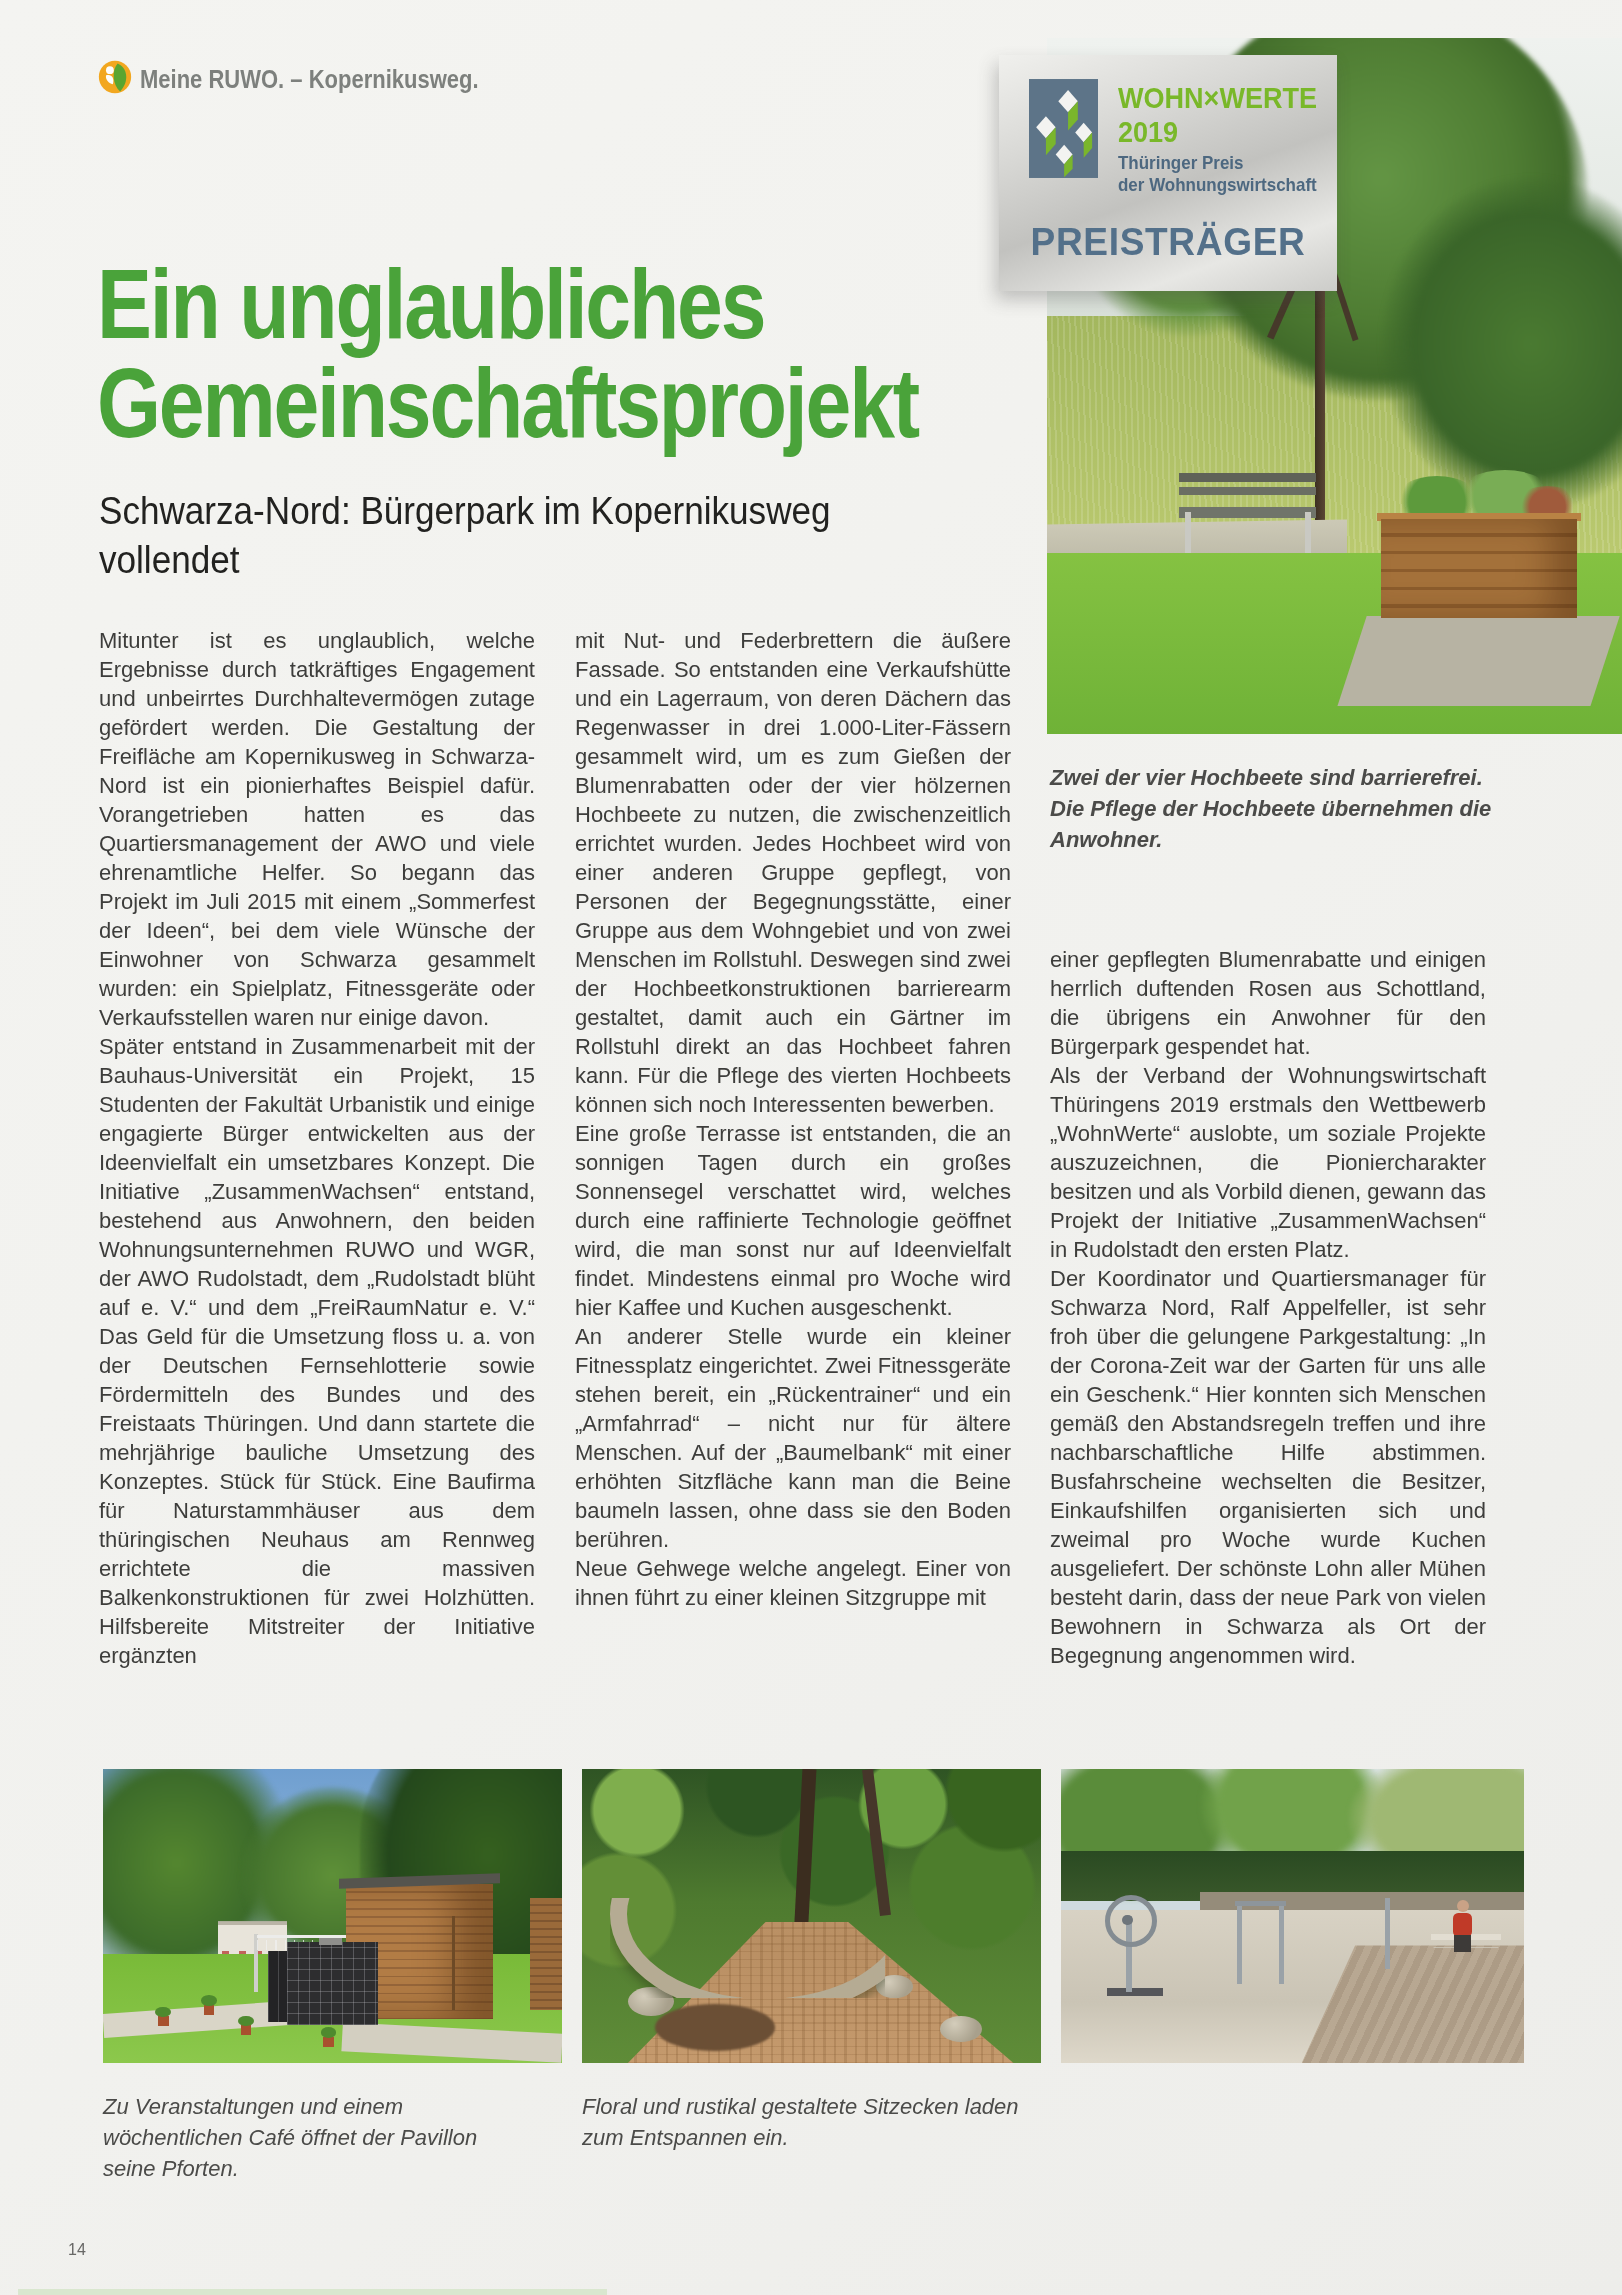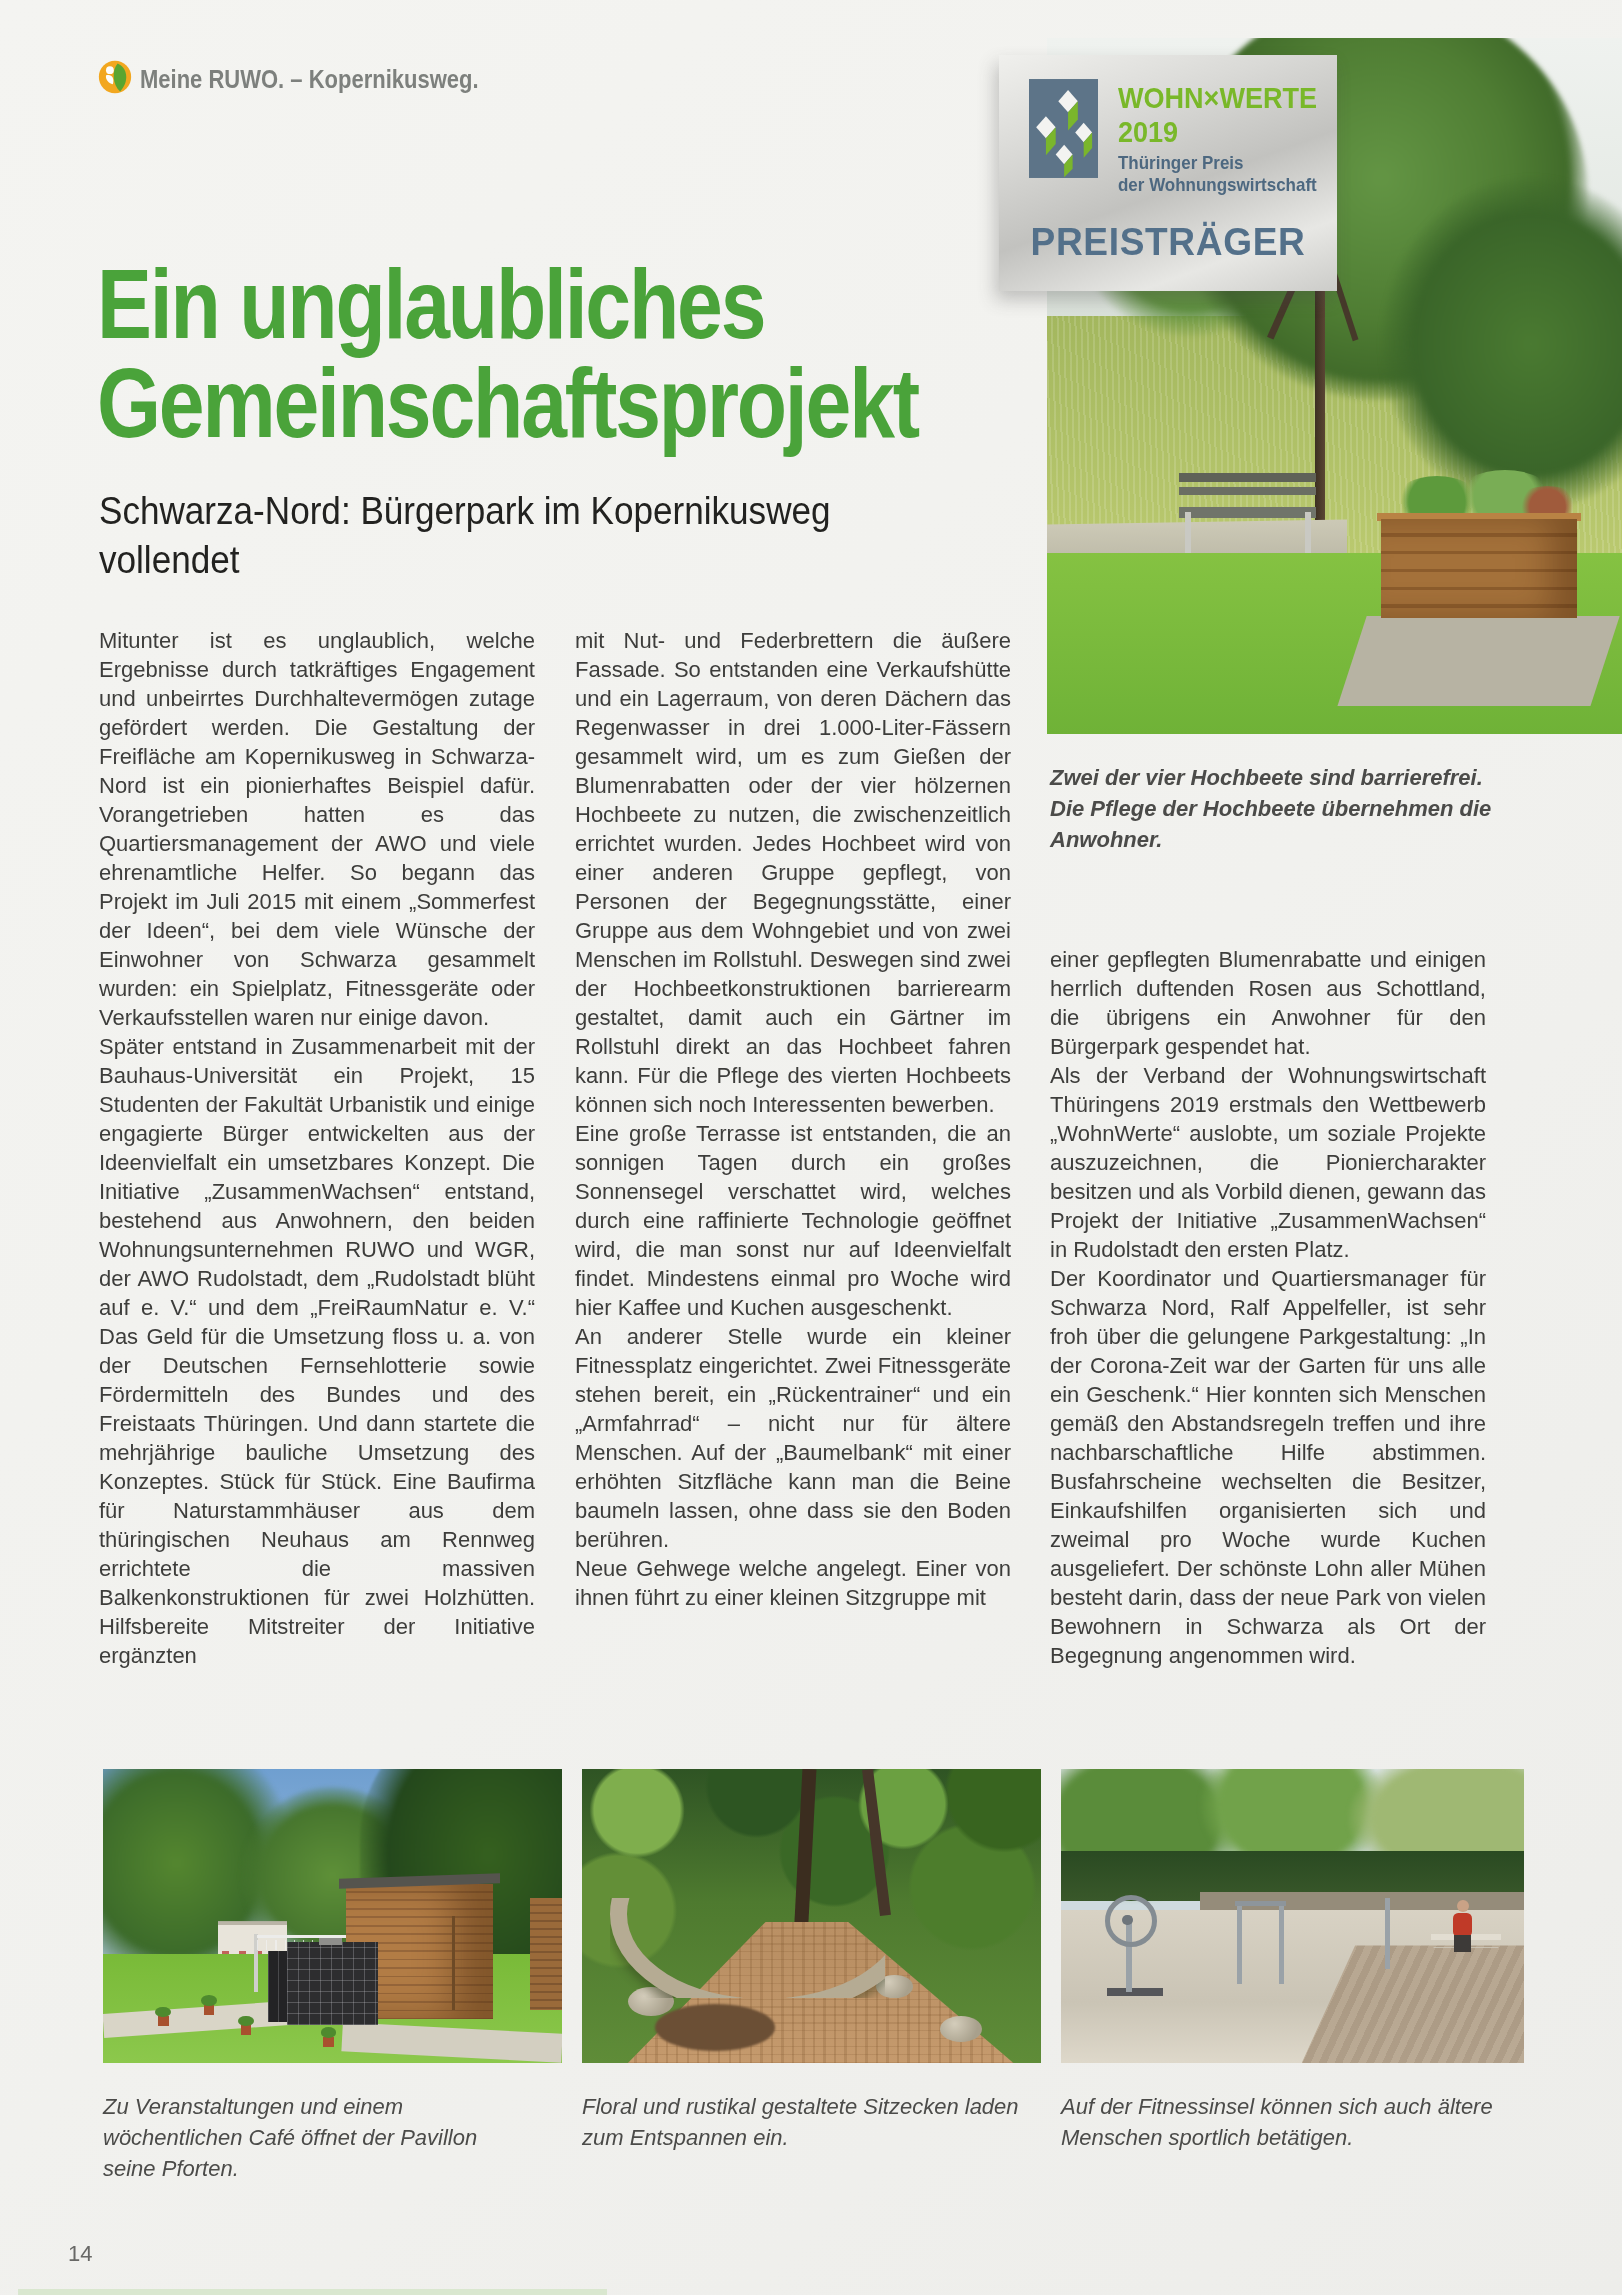--- a/index.html
+++ b/index.html
@@ -21,21 +21,21 @@
   #col1{left:99px;top:626px;}
   #col2{left:575px;top:626px;}
   #col3{left:1050px;top:945px;}
 
   .caption{position:absolute;font-size:22px;line-height:31px;font-style:italic;color:#4b4b49;}
   #capTop{left:1050px;top:762px;width:465px;font-weight:bold;}
   #cap1{left:103px;top:2091px;width:432px;}
   #cap2{left:582px;top:2091px;width:458px;}
   #cap3{left:1061px;top:2091px;width:458px;}
 
-  #pagenum{position:absolute;left:68px;top:2241px;font-size:22px;color:#686866;}
+  #pagenum{position:absolute;left:68px;top:2241px;font-size:16px;color:#686866;}
   #scanedge{position:absolute;left:18.3px;top:2289px;width:589px;height:6.5px;background:#d9e7cf;}
 
   
   #badge{position:absolute;left:999px;top:55px;width:338px;height:236px;z-index:6;
     background:linear-gradient(160deg,#f0f0ed 0%,#dadad7 28%,#c2c2bf 55%,#e7e7e4 80%,#ccccc9 100%);
     box-shadow:-3.9px 9.2px 17px rgba(70,70,70,.3);}
   #badgelogo{position:absolute;left:30px;top:23.6px;width:69px;height:99px;}
   #badgetitle{position:absolute;left:119px;top:26px;font-size:29.4px;line-height:33px;font-weight:bold;color:#79b829;transform:scaleX(.92);transform-origin:left top;white-space:nowrap;}
   #badgeyear{position:absolute;left:119px;top:60px;font-size:29.4px;font-weight:bold;color:#79b829;transform:scaleX(.92);transform-origin:left top;}
   #badgesub{position:absolute;left:119px;top:98px;font-size:17.7px;line-height:21.6px;font-weight:bold;color:#4d6880;transform:scaleX(.96);transform-origin:left top;white-space:nowrap;}
@@ -276,18 +276,17 @@
     <div class="abs eqD2bar"></div>
     <div class="abs eqD3"></div>
     <div class="abs benchD"></div>
     <div class="abs personDhead"></div>
     <div class="abs personDtorso"></div>
     <div class="abs personDlegs"></div>
   </div>
 
   <div id="cap1" class="caption">Zu Veranstaltungen und einem wöchentlichen Café öffnet der Pavillon seine Pforten.</div>
   <div id="cap2" class="caption">Floral und rustikal gestaltete Sitzecken laden zum Entspannen ein.</div>
-  <div id="cap3" class="caption">Auf der Fitnessinsel können sich auch ältere Menschen sportlich betätigen.</div>
 
   <div id="pagenum">14</div>
   <div id="scanedge"></div>
 </div>
 
 
 </body></html>

